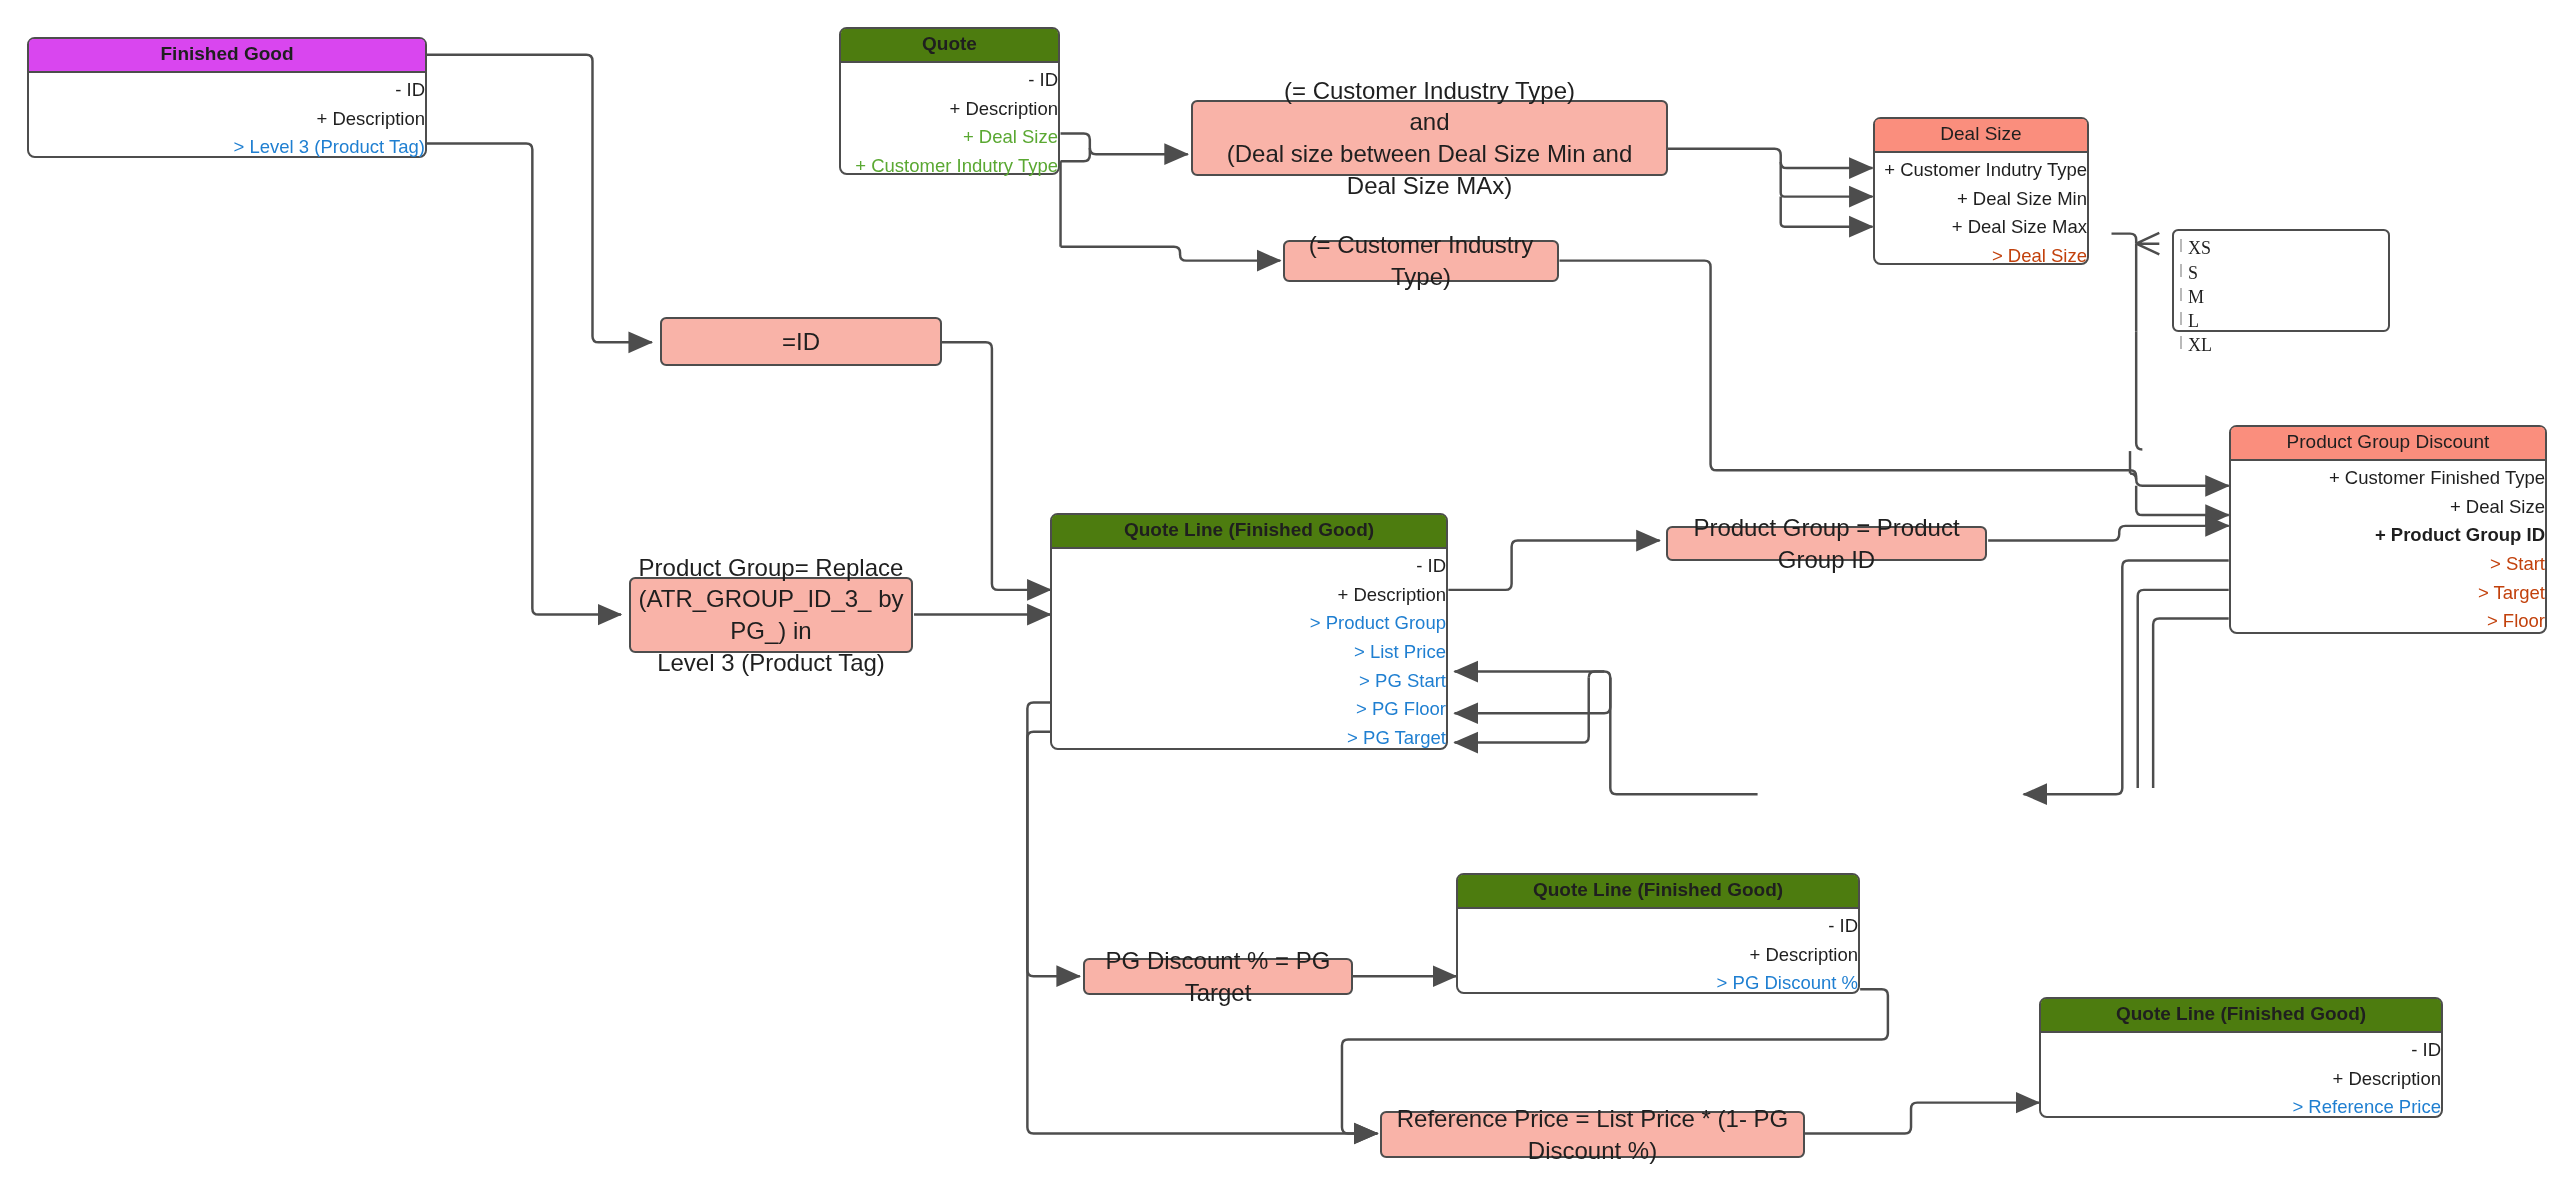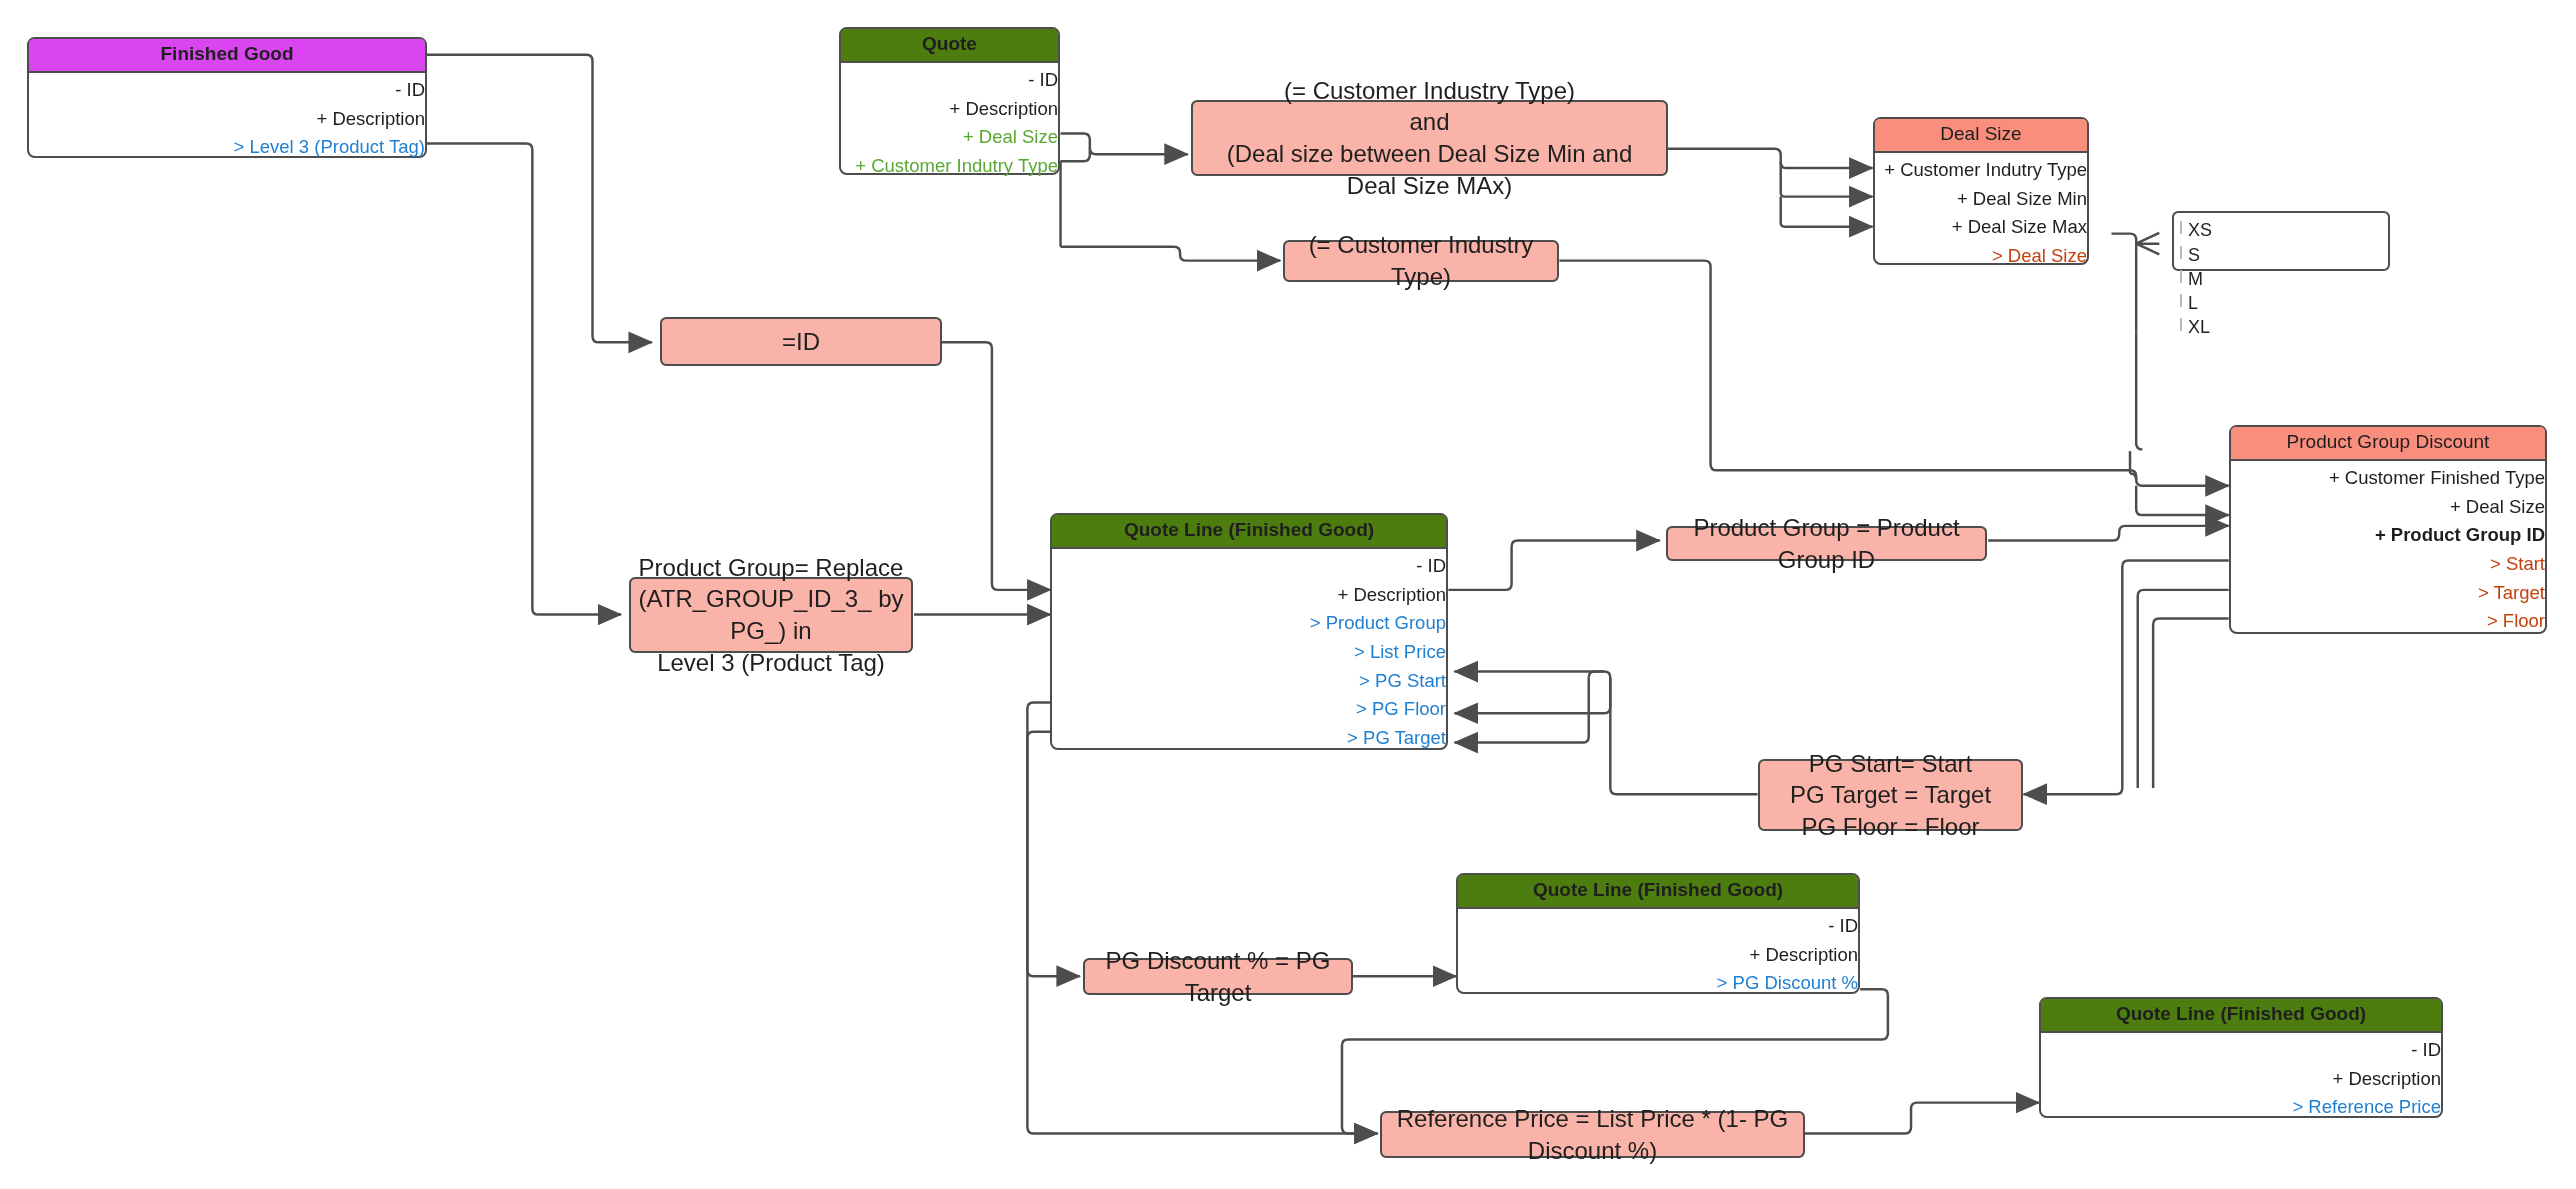--- a/index.html
+++ b/index.html
@@ -123,21 +123,21 @@
   <div class="node" style="left:1873px;top:117px;width:216px;height:148px;">
     <div class="hdr hdr-salmon thin">Deal Size</div>
     <div class="rows">
       <div class="row">+ Customer Indutry Type</div>
       <div class="row">+ Deal Size Min</div>
       <div class="row">+ Deal Size Max</div>
       <div class="row red">&gt; Deal Size</div>
     </div>
   </div>
 
-  <div class="enumbox" style="left:2172px;top:211px;width:218px;height:60px;">
+  <div class="enumbox" style="left:2172px;top:229px;width:218px;height:103px;font-family:Liberation Serif, serif;">
     <div class="erow">XS</div>
     <div class="erow">S</div>
     <div class="erow">M</div>
     <div class="erow">L</div>
     <div class="erow">XL</div>
   </div>
 
   <div class="node" style="left:2229px;top:425px;width:318px;height:209px;">
     <div class="hdr hdr-salmon thin">Product Group Discount</div>
     <div class="rows">
@@ -202,27 +202,20 @@
       <div>Product Group= Replace</div>
       <div>(ATR_GROUP_ID_3_ by PG_) in</div>
       <div>Level 3 (Product Tag)</div>
     </div>
   </div>
 
   <div class="pbox" style="left:1666px;top:526px;width:321px;height:35px;">
     <div>Product Group = Product Group ID</div>
   </div>
 
-  <div class="pbox" style="left:1758px;top:759px;width:265px;height:72px;">
-    <div>
-      <div>PG Start= Start</div>
-      <div>PG Target = Target</div>
-      <div>PG Floor = Floor</div>
-    </div>
-  </div>
 
   <div class="pbox" style="left:1083px;top:958px;width:270px;height:37px;">
     <div>PG Discount % = PG Target</div>
   </div>
 
   <div class="pbox" style="left:1380px;top:1111px;width:425px;height:47px;">
     <div>Reference Price = List Price * (1- PG Discount %)</div>
   </div>
 
 </div>

